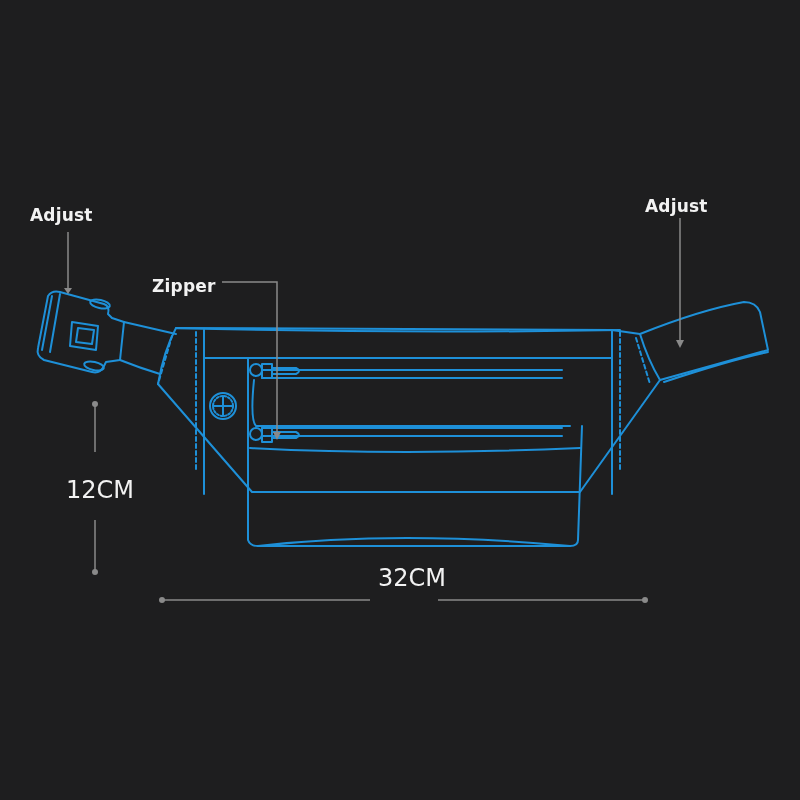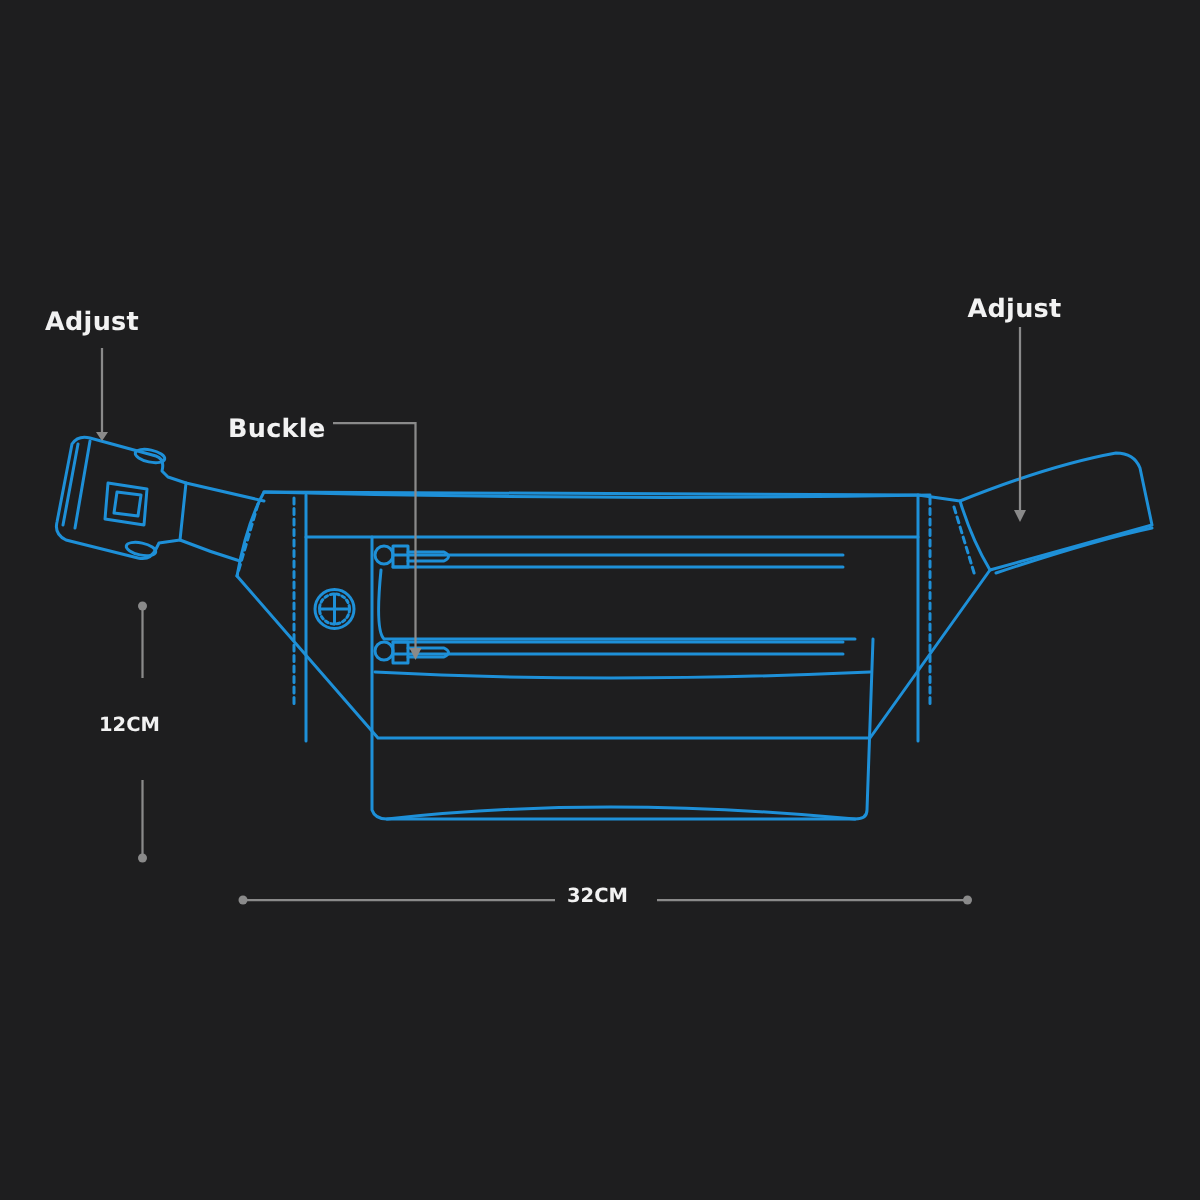--- a/index.html
+++ b/index.html
@@ -1,18 +1,18 @@
 <!DOCTYPE html>
 <html><head>
 <meta charset="utf-8">
 <style>
   html, body { margin:0; padding:0; background:#1e1e1f; }
   body { width:800px; height:800px; position:relative; overflow:hidden; font-family:"DejaVu Sans", sans-serif; }
   .label { position:absolute; color:#f2f2f2; font-weight:bold; font-size:17px; letter-spacing:0.2px; }
-  .dim-label { position:absolute; color:#f2f2f2; font-size:13px; font-family:"DejaVu Sans", sans-serif;font-weight:bold; }
+  .dim-label { position:absolute; color:#f2f2f2; font-size:24px; font-family:"DejaVu Sans", sans-serif; }
   svg { position:absolute; left:0; top:0; }
 </style>
 </head>
 <body>
 
 <svg width="800" height="800" viewBox="0 0 800 800">
   <g fill="none" stroke="#1e90d8" stroke-width="2" stroke-linejoin="round" stroke-linecap="round">
 
     <g>
       <path d="M48 296 Q52 290 60 292 L104 304 Q110 306 108 314 L112 318 L124 322 L120 360 L106 362 L104 366 Q100 374 92 372 L44 360 Q36 356 38 348 Z"></path>
@@ -90,16 +90,16 @@
     <polygon points="273,432 281,432 277,440"></polygon>
     <polygon points="676,340 684,340 680,348"></polygon>
     <circle cx="95" cy="404" r="3"></circle>
     <circle cx="95" cy="572" r="3"></circle>
     <circle cx="162" cy="600" r="3"></circle>
     <circle cx="645" cy="600" r="3"></circle>
   </g>
 </svg>
 
 <div class="label" style="left:30px; top:205px;">Adjust</div>
-<div class="label" style="left:152px; top:276px;">Buckle</div>
+<div class="label" style="left:152px; top:276px;">Zipper</div>
 <div class="label" style="left:645px; top:196px;">Adjust</div>
 <div class="dim-label" style="left:66px; top:476px;">12CM</div>
-<div class="dim-label" style="left:378px; top:590px;">32CM</div>
+<div class="dim-label" style="left:378px; top:564px;">32CM</div>
 
 </body></html>

